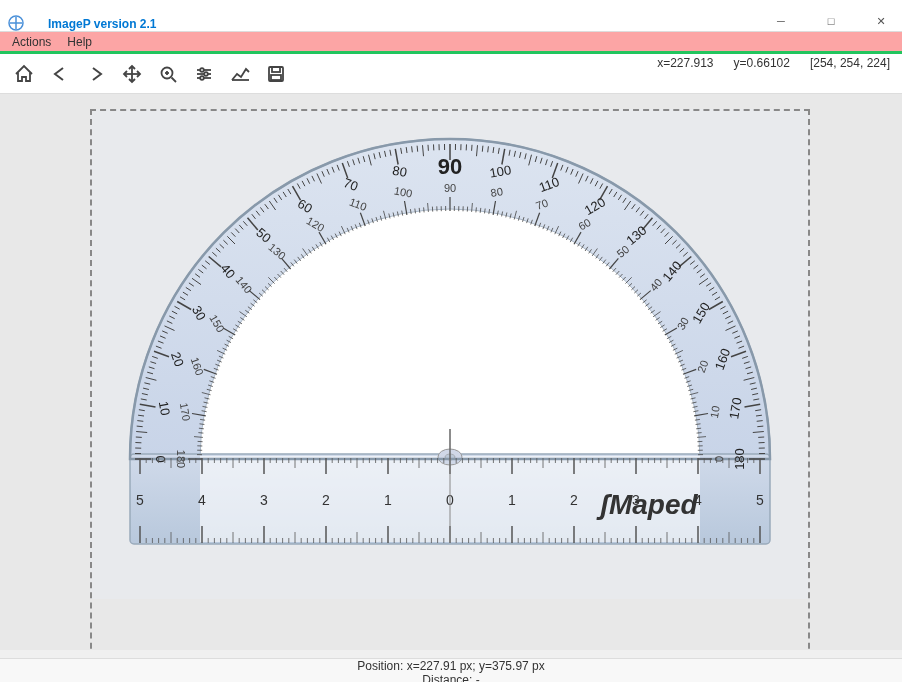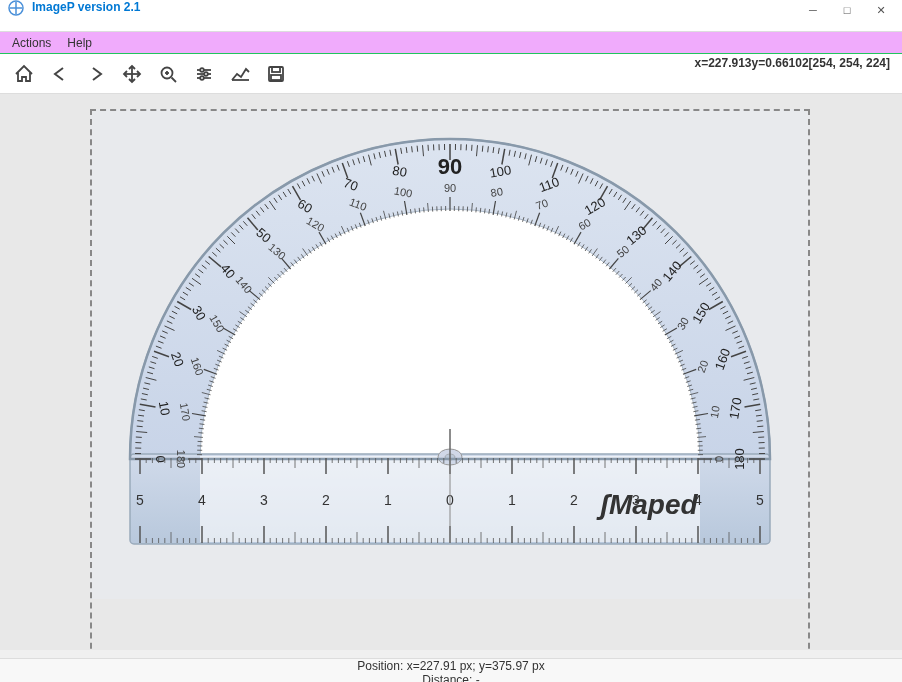--- a/index.html
+++ b/index.html
@@ -12,23 +12,23 @@
       overflow: hidden;
       user-select: none;
     }
 
     
     #title-bar {
       height: 32px;
       background: #fff;
       border-bottom: 1px solid #ddd;
       display: flex;
-      align-items: flex-start;
+      align-items: flex-end;
       padding: 0 8px;
-      gap: 8px;
+      gap: 24px;
     }
     #window-icon {
       width: 16px;
       height: 16px;
       display: flex;
       align-items: center;
       justify-content: center;
       font-size: 14px;
       color: #4a90d9;
     }
@@ -51,22 +51,22 @@
       font-size: 11px;
       color: #555;
       border: none;
       background: none;
       border-radius: 2px;
     }
 
     
     #menu-bar {
       height: 22px;
-      background: #f0abfc;
-      border-bottom: 1px solid #22c55e;
+      background: #fca5a5;
+      border-bottom: 3px solid #22c55e;
       display: flex;
       align-items: center;
       padding: 0 4px;
     }
     .menu-item {
       padding: 2px 8px;
       cursor: pointer;
       font-size: 12px;
       color: #333;
       border-radius: 2px;
@@ -95,27 +95,26 @@
       font-size: 18px;
       color: #444;
     }
 
     
     #coord-bar {
       position: absolute;
       top: 54px;
       right: 8px;
       display: flex;
-      gap: 0;
+      gap: 20px;
       font-size: 12px;
       color: #333;
       background: transparent;
       padding: 2px 4px;
       z-index: 10;
-      font-weight: bold;
     }
 
     
     #canvas-area {
       position: relative;
       top: 0;
       left: 0;
       width: 902px;
       height: 556px;
       background: #e8e8e8;

